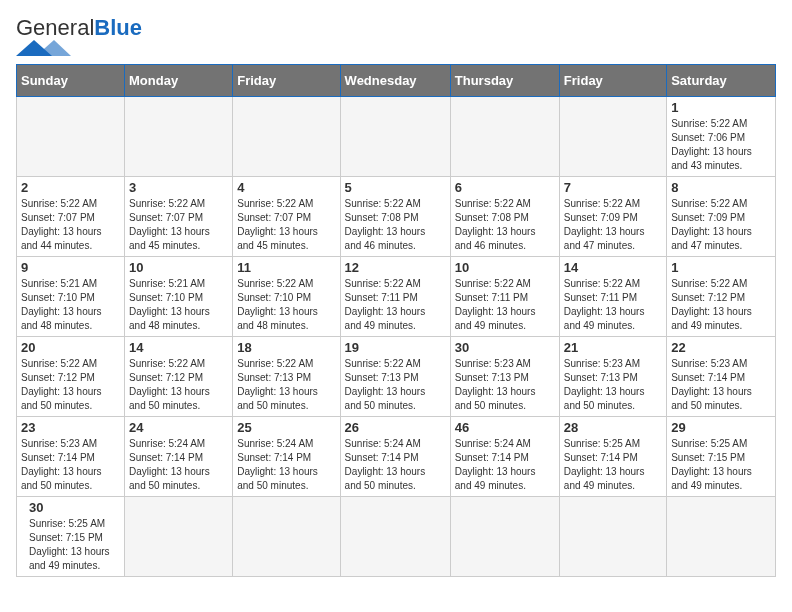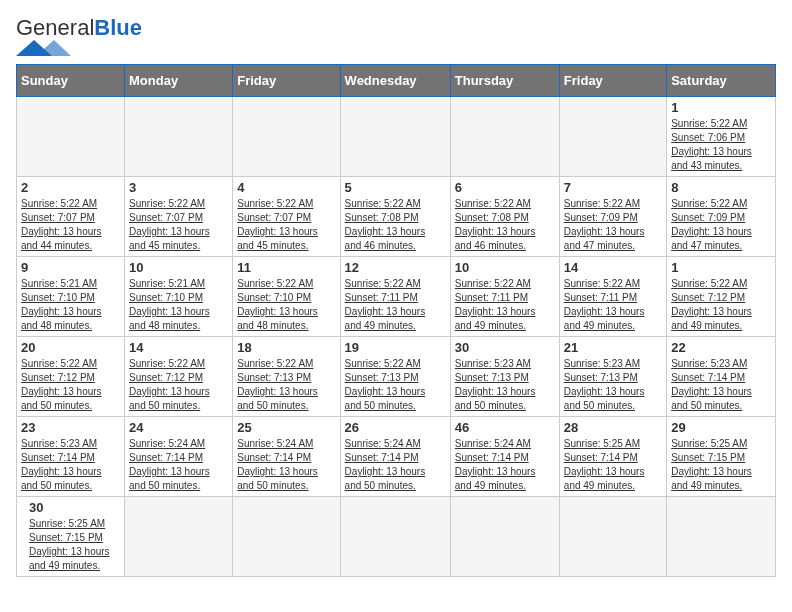--- a/index.html
+++ b/index.html
@@ -63,21 +63,20 @@
     .day-number {
       font-size: 13px;
       font-weight: bold;
       display: block;
       margin-bottom: 2px;
     }
     .day-info {
       font-size: 10px;
       line-height: 1.4;
       color: #333;
-      text-decoration: underline;
     }
     .last-row td {
       border-bottom: 1px solid #ccc;
       padding-left: 12px;
     }
   </style>
 </head>
 <body>
 
 <div class="header-area">

